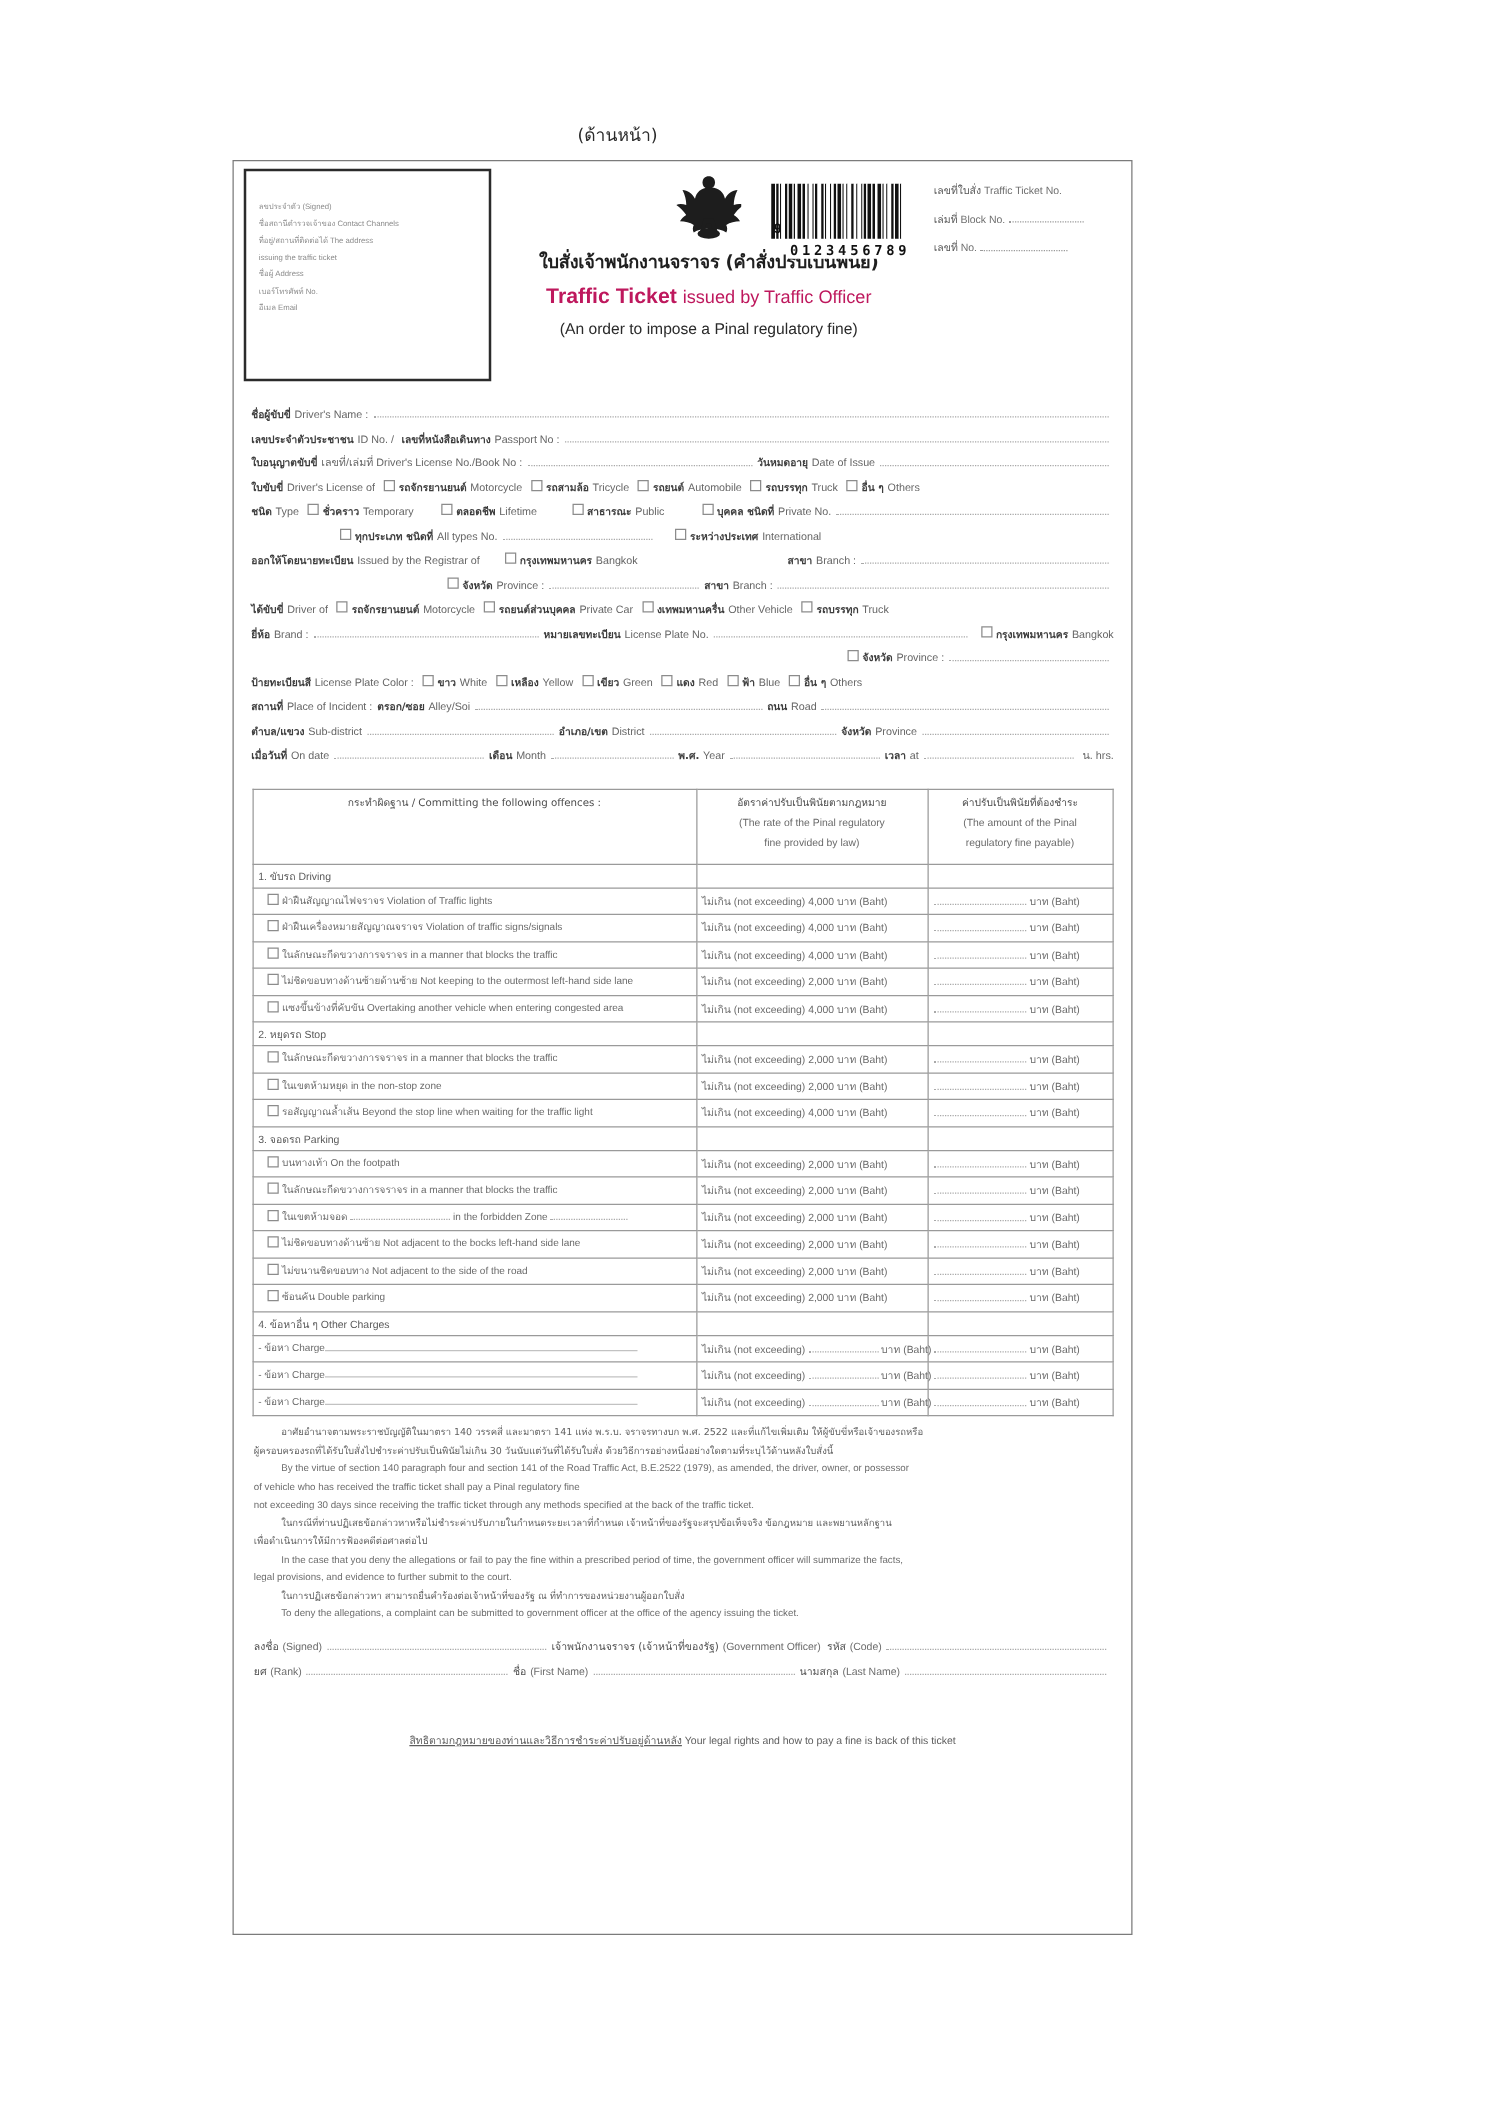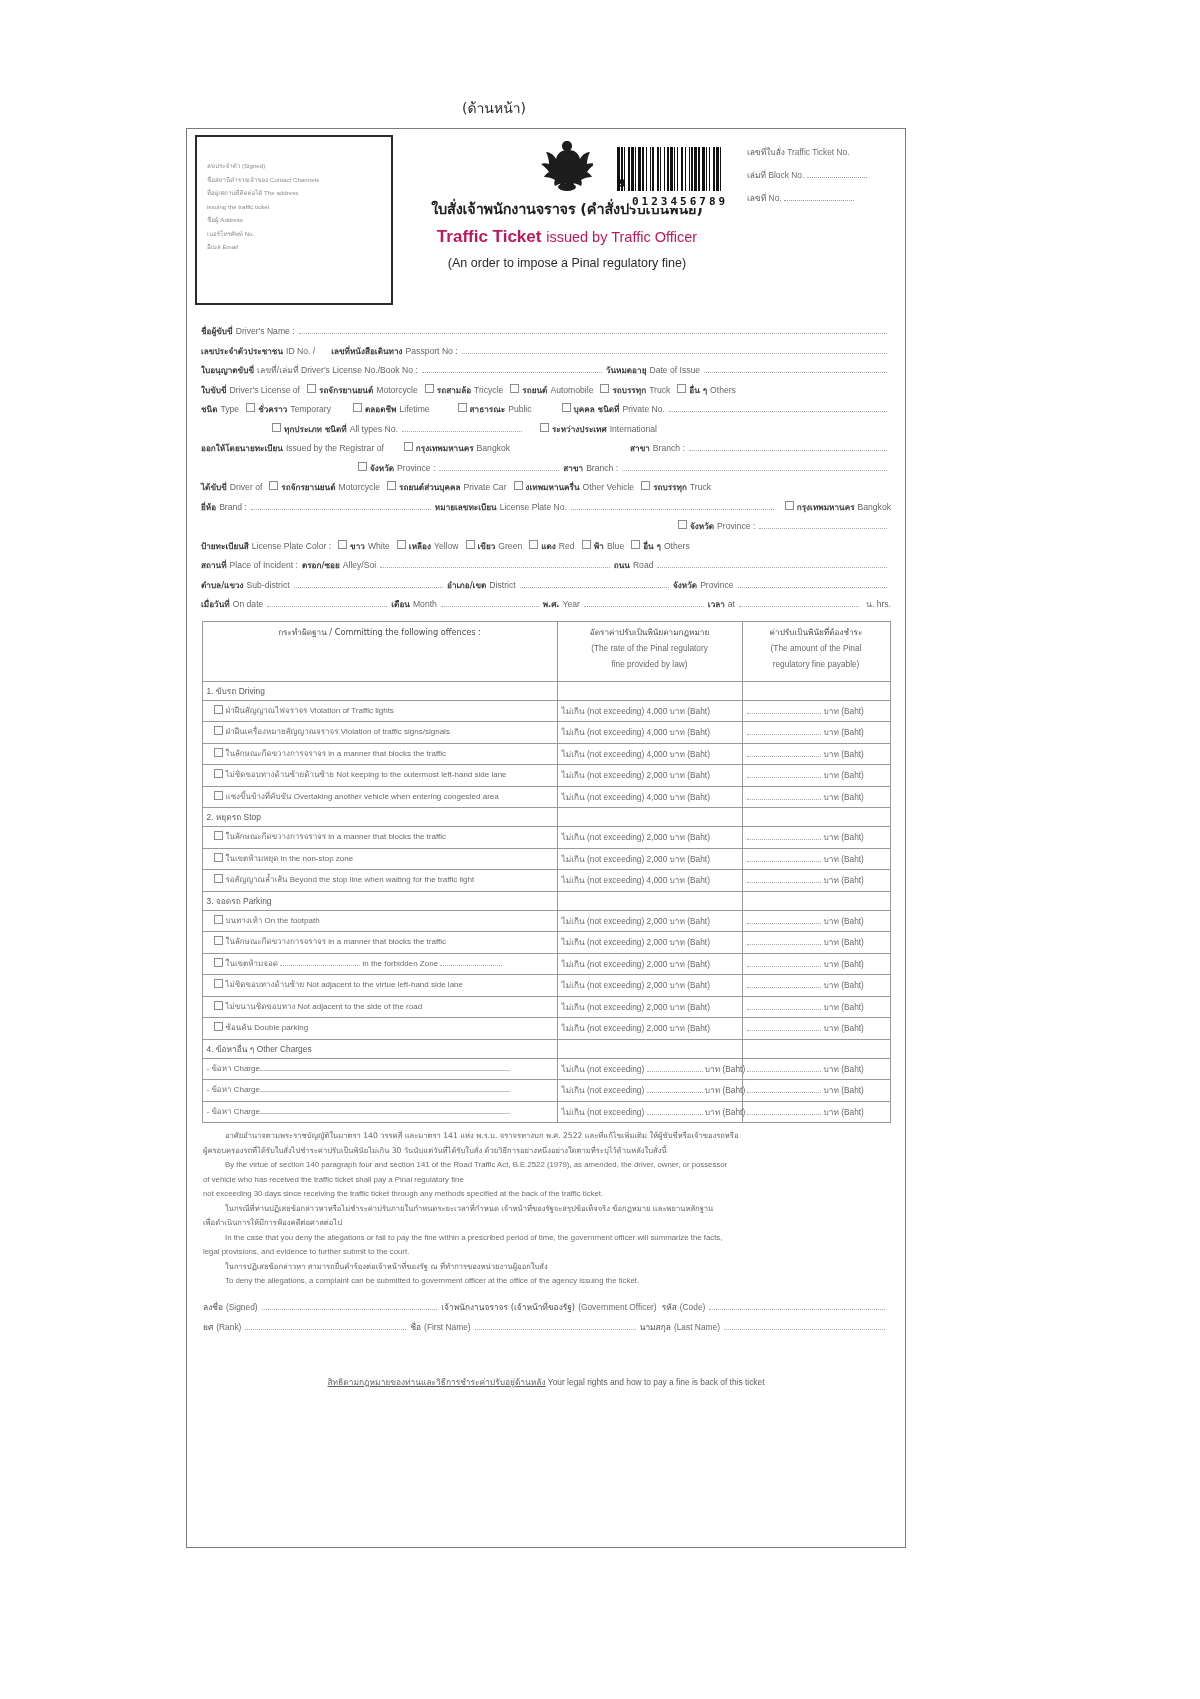--- a/index.html
+++ b/index.html
@@ -78,21 +78,21 @@
   .fill.sm { flex:0 0 120px; }
   .fill.md { flex:0 0 180px; }
   .cb {
     display:inline-block; width:9px; height:9px; border:1px solid #8c8c8c;
     margin:0 3px 0 7px; vertical-align:-1px; background:#fff; flex:0 0 auto;
   }
   .indent { padding-left:64px; }
 
   
   table.off {
-    width:688px; margin:6px auto 0; border-collapse:collapse;
+    width:688px; margin:16px auto 0; border-collapse:collapse;
     border:1.4px solid #6f6f6f; table-layout:fixed;
   }
   table.off th, table.off td {
     border:1px solid #9a9a9a; padding:2px 4px; vertical-align:top;
     font-size:8.3px; color:#6a6a6a; font-weight:normal;
   }
   table.off thead th { text-align:center; line-height:16px; height:60px; }
   table.off thead th .th { font-family:"DejaVu Sans", sans-serif; color:#4a4a4a; font-size:8.2px;}
   col.c1 { width:355px; } col.c2 { width:185px; } col.c3 { width:148px; }
   .secttl { font-size:8.4px; color:#5a5a5a; }
@@ -253,21 +253,21 @@
 
       <div class="frow">
         <span class="th">ชื่อผู้ขับขี่</span>
         <span class="en">Driver's Name :</span>
         <span class="fill"></span>
       </div>
 
       <div class="frow">
         <span class="th">เลขประจำตัวประชาชน</span>
         <span class="en">ID No. /</span>
-        <span class="th" style="margin-left:16px">เลขที่หนังสือเดินทาง</span>
+        <span class="th" style="margin-left:6px">เลขที่หนังสือเดินทาง</span>
         <span class="en">Passport No :</span>
         <span class="fill"></span>
       </div>
 
       <div class="frow">
         <span class="th">ใบอนุญาตขับขี่</span>
         <span class="en">เลขที่/เล่มที่ Driver's License No./Book No :</span>
         <span class="fill md"></span>
         <span class="th">วันหมดอายุ</span>
         <span class="en">Date of Issue</span>
@@ -560,21 +560,21 @@
           </tr>
           <tr>
             <td>
               <div class="ofrow"><span class="cb"></span><span class="thx">ในเขตห้ามจอด</span> <span class="inline-fill"></span> <span>in the forbidden Zone</span> <span class="inline-fill w2"></span></div>
             </td>
             <td class="rate"><span>ไม่เกิน</span> <span>(not exceeding)</span> <span>2,000</span> <span>บาท</span> <span>(Baht)</span></td>
             <td class="amt"><span class="blank"></span><span>บาท</span> <span>(Baht)</span></td>
           </tr>
           <tr>
             <td>
-              <div class="ofrow"><span class="cb"></span><span class="thx">ไม่ชิดขอบทางด้านซ้าย</span> <span>Not adjacent to the virtue left-hand side lane</span></div>
+              <div class="ofrow"><span class="cb"></span><span class="thx">ไม่ชิดขอบทางด้านซ้าย</span> <span>Not adjacent to the bocks left-hand side lane</span></div>
             </td>
             <td class="rate"><span>ไม่เกิน</span> <span>(not exceeding)</span> <span>2,000</span> <span>บาท</span> <span>(Baht)</span></td>
             <td class="amt"><span class="blank"></span><span>บาท</span> <span>(Baht)</span></td>
           </tr>
           <tr>
             <td>
               <div class="ofrow"><span class="cb"></span><span class="thx">ไม่ขนานชิดขอบทาง</span> <span>Not adjacent to the side of the road</span></div>
             </td>
             <td class="rate"><span>ไม่เกิน</span> <span>(not exceeding)</span> <span>2,000</span> <span>บาท</span> <span>(Baht)</span></td>
             <td class="amt"><span class="blank"></span><span>บาท</span> <span>(Baht)</span></td>

